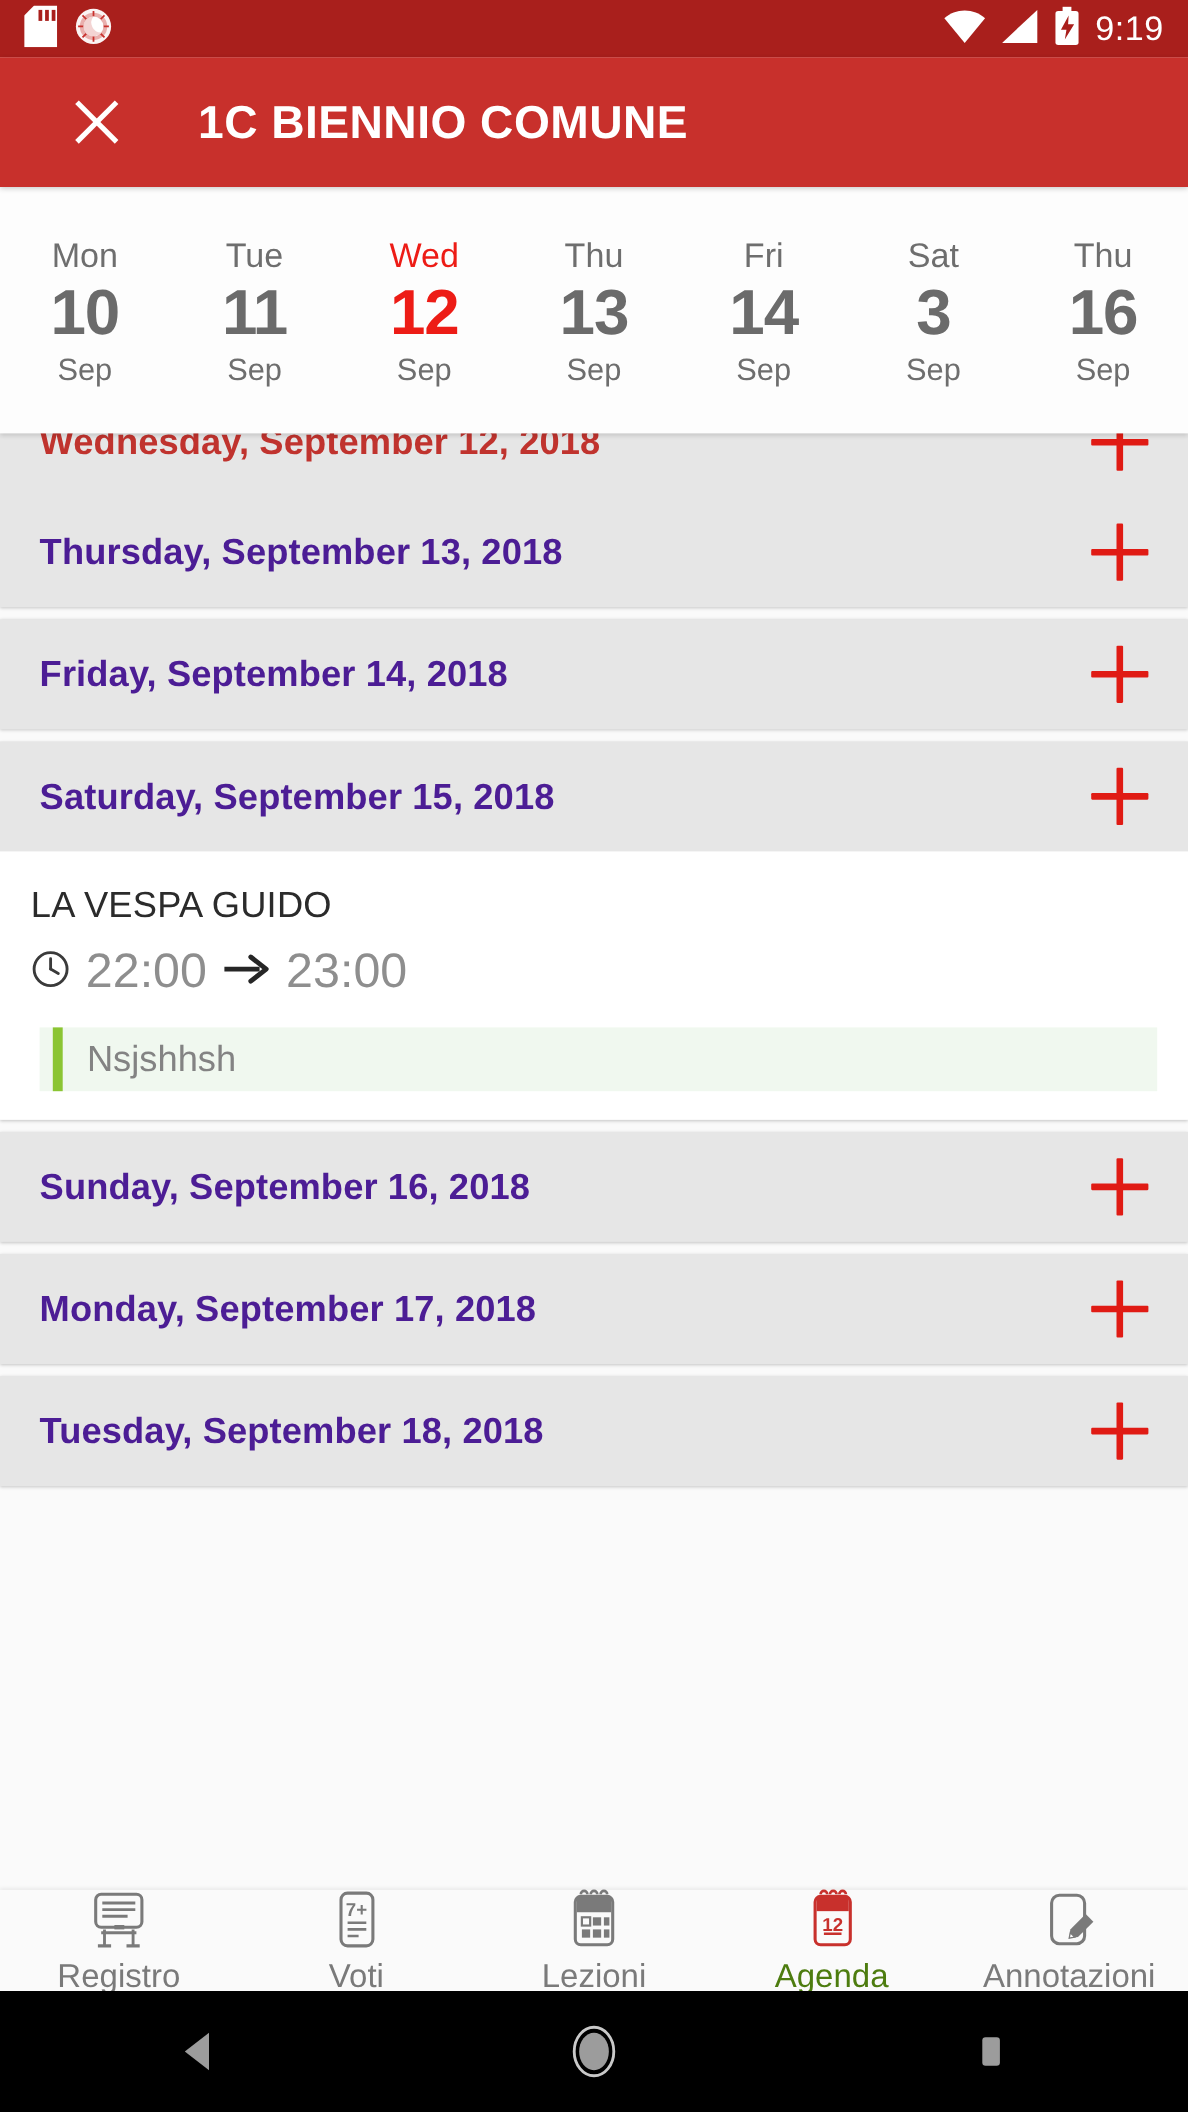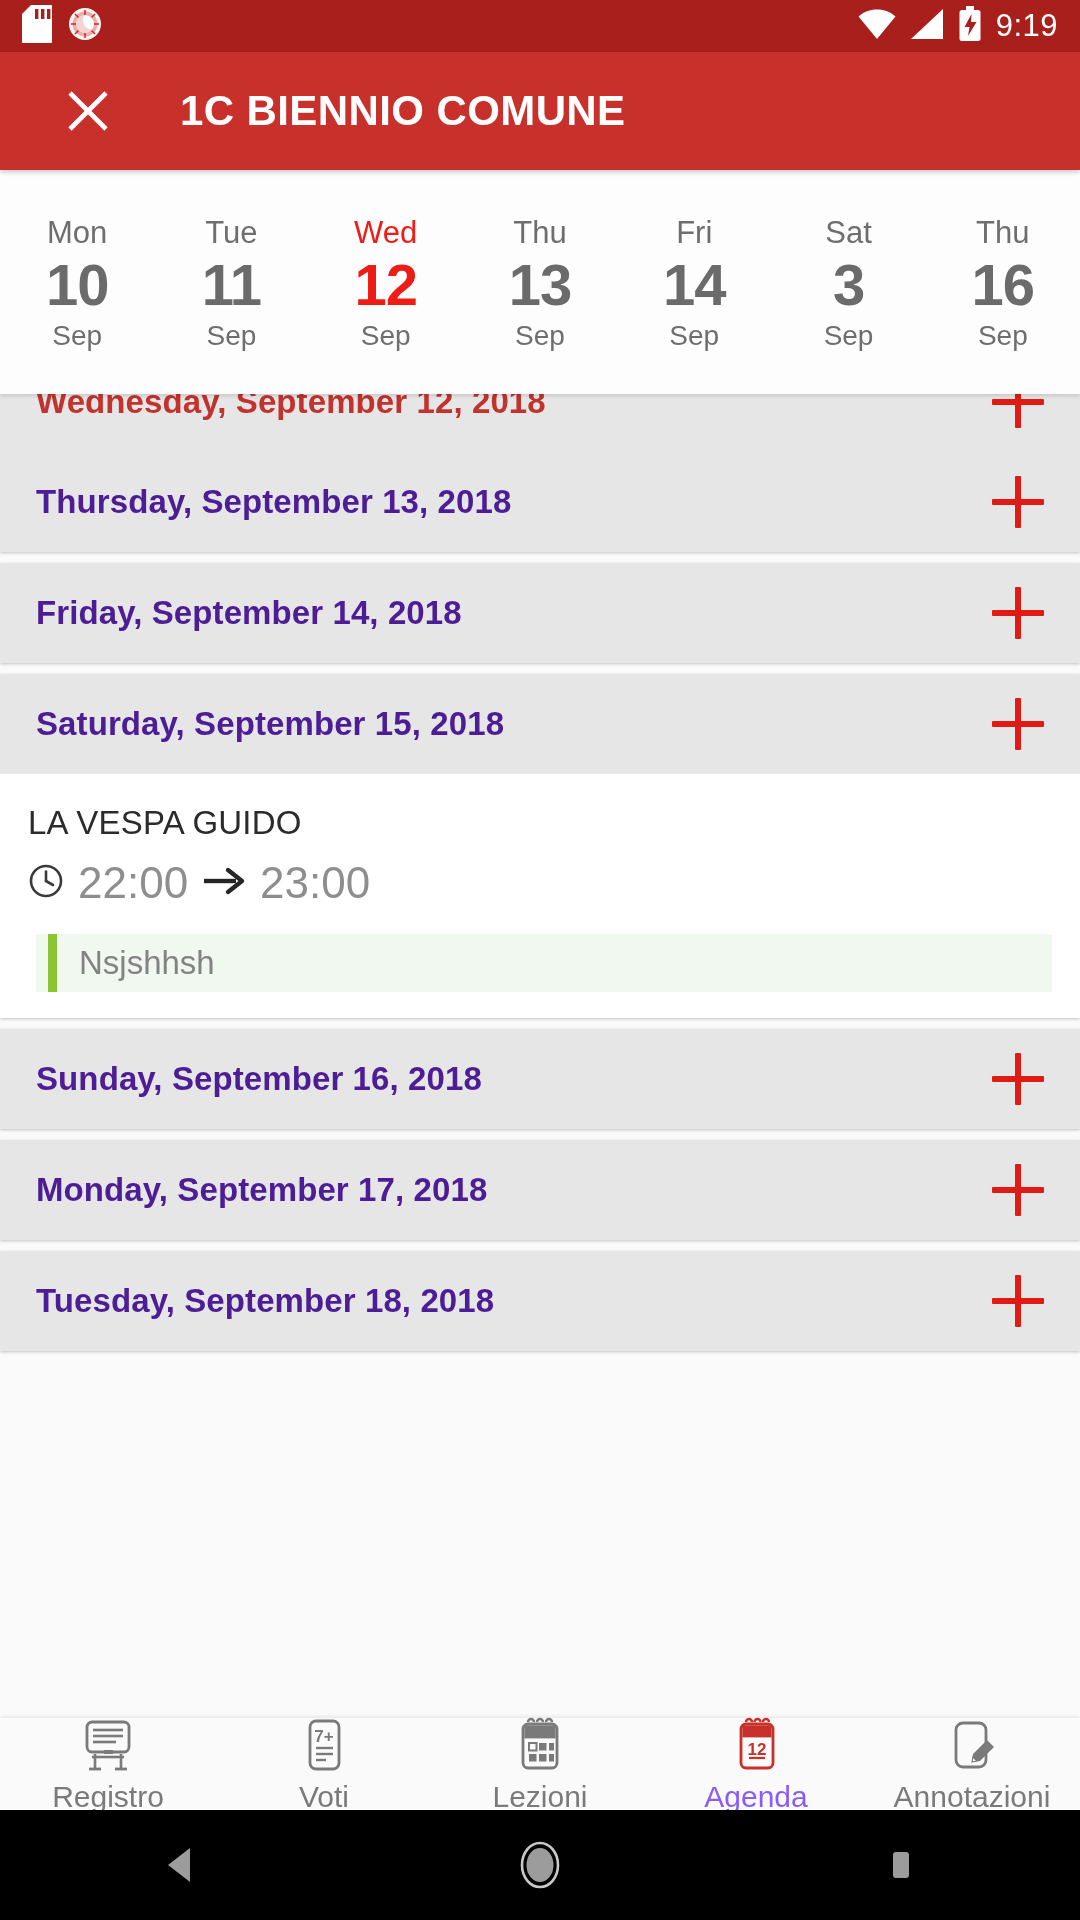--- a/index.html
+++ b/index.html
@@ -97,21 +97,21 @@
   .bottomnav{
     position:absolute; left:0; right:0; bottom:110px; height:92px;
     background:#fafafa; display:flex; align-items:center;
     box-shadow:0 -1px 4px rgba(0,0,0,.10);
   }
   .navitem{
     flex:1 1 0; display:flex; flex-direction:column; align-items:center;
     justify-content:flex-start; cursor:pointer; gap:6px;
   }
   .navlabel{ font-size:30px; color:#7a7a7a; line-height:1; }
-  .navitem.active .navlabel{ color:#8b5cf6; }
+  .navitem.active .navlabel{ color:#4d7c0f; }
   .navicon{ width:60px; height:60px; display:block; }
 
   
   .androidnav{
     position:absolute; left:0; right:0; bottom:0; height:110px;
     background:#000; display:flex; align-items:center; justify-content:space-around;
   }
   .anav{ width:120px; height:110px; display:flex; align-items:center; justify-content:center; cursor:pointer;}
 </style>
 </head>

